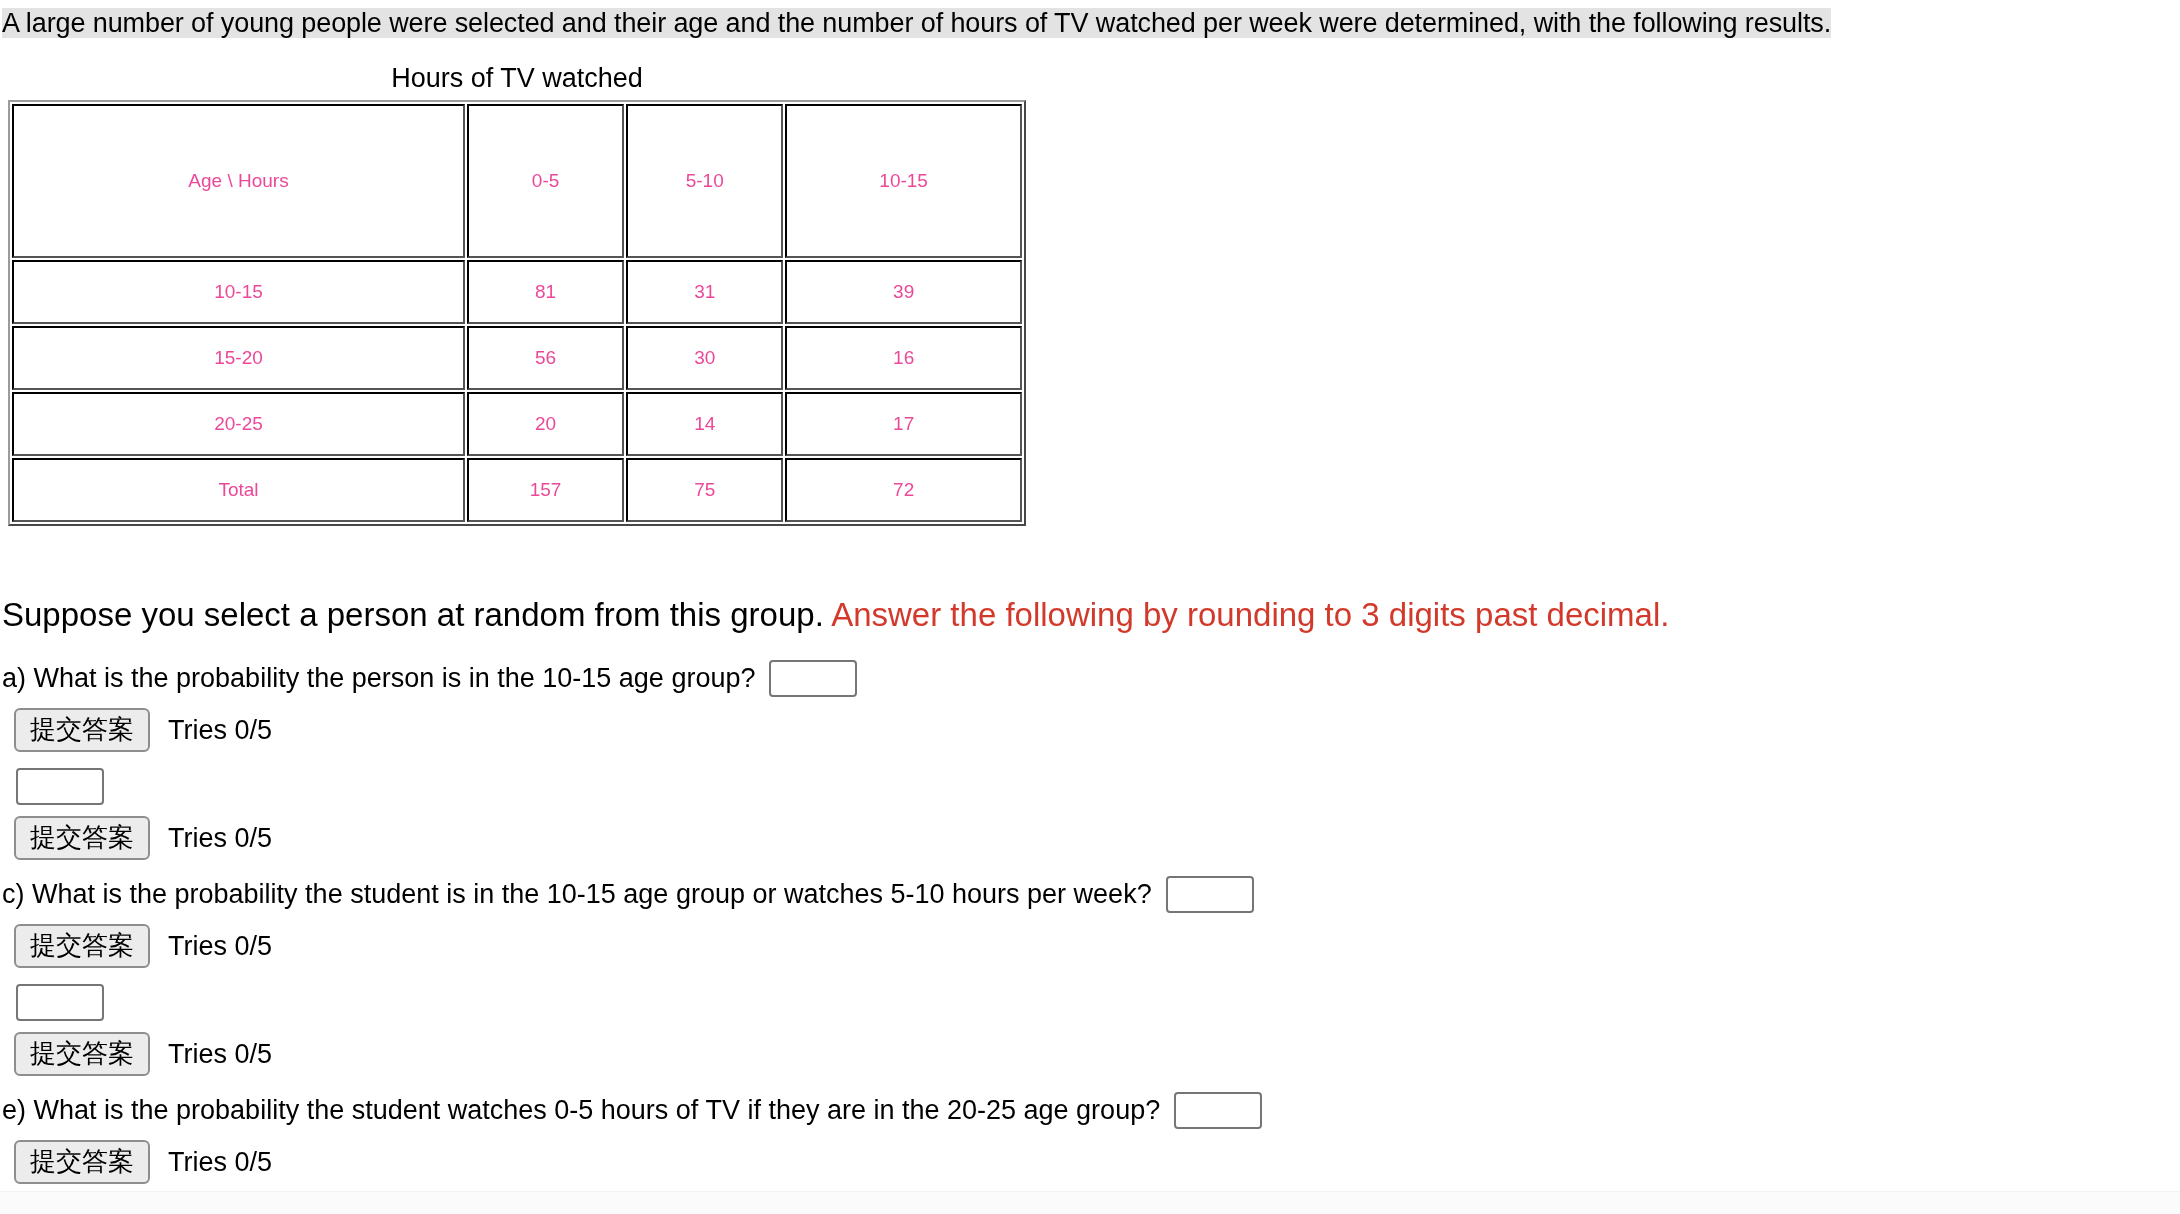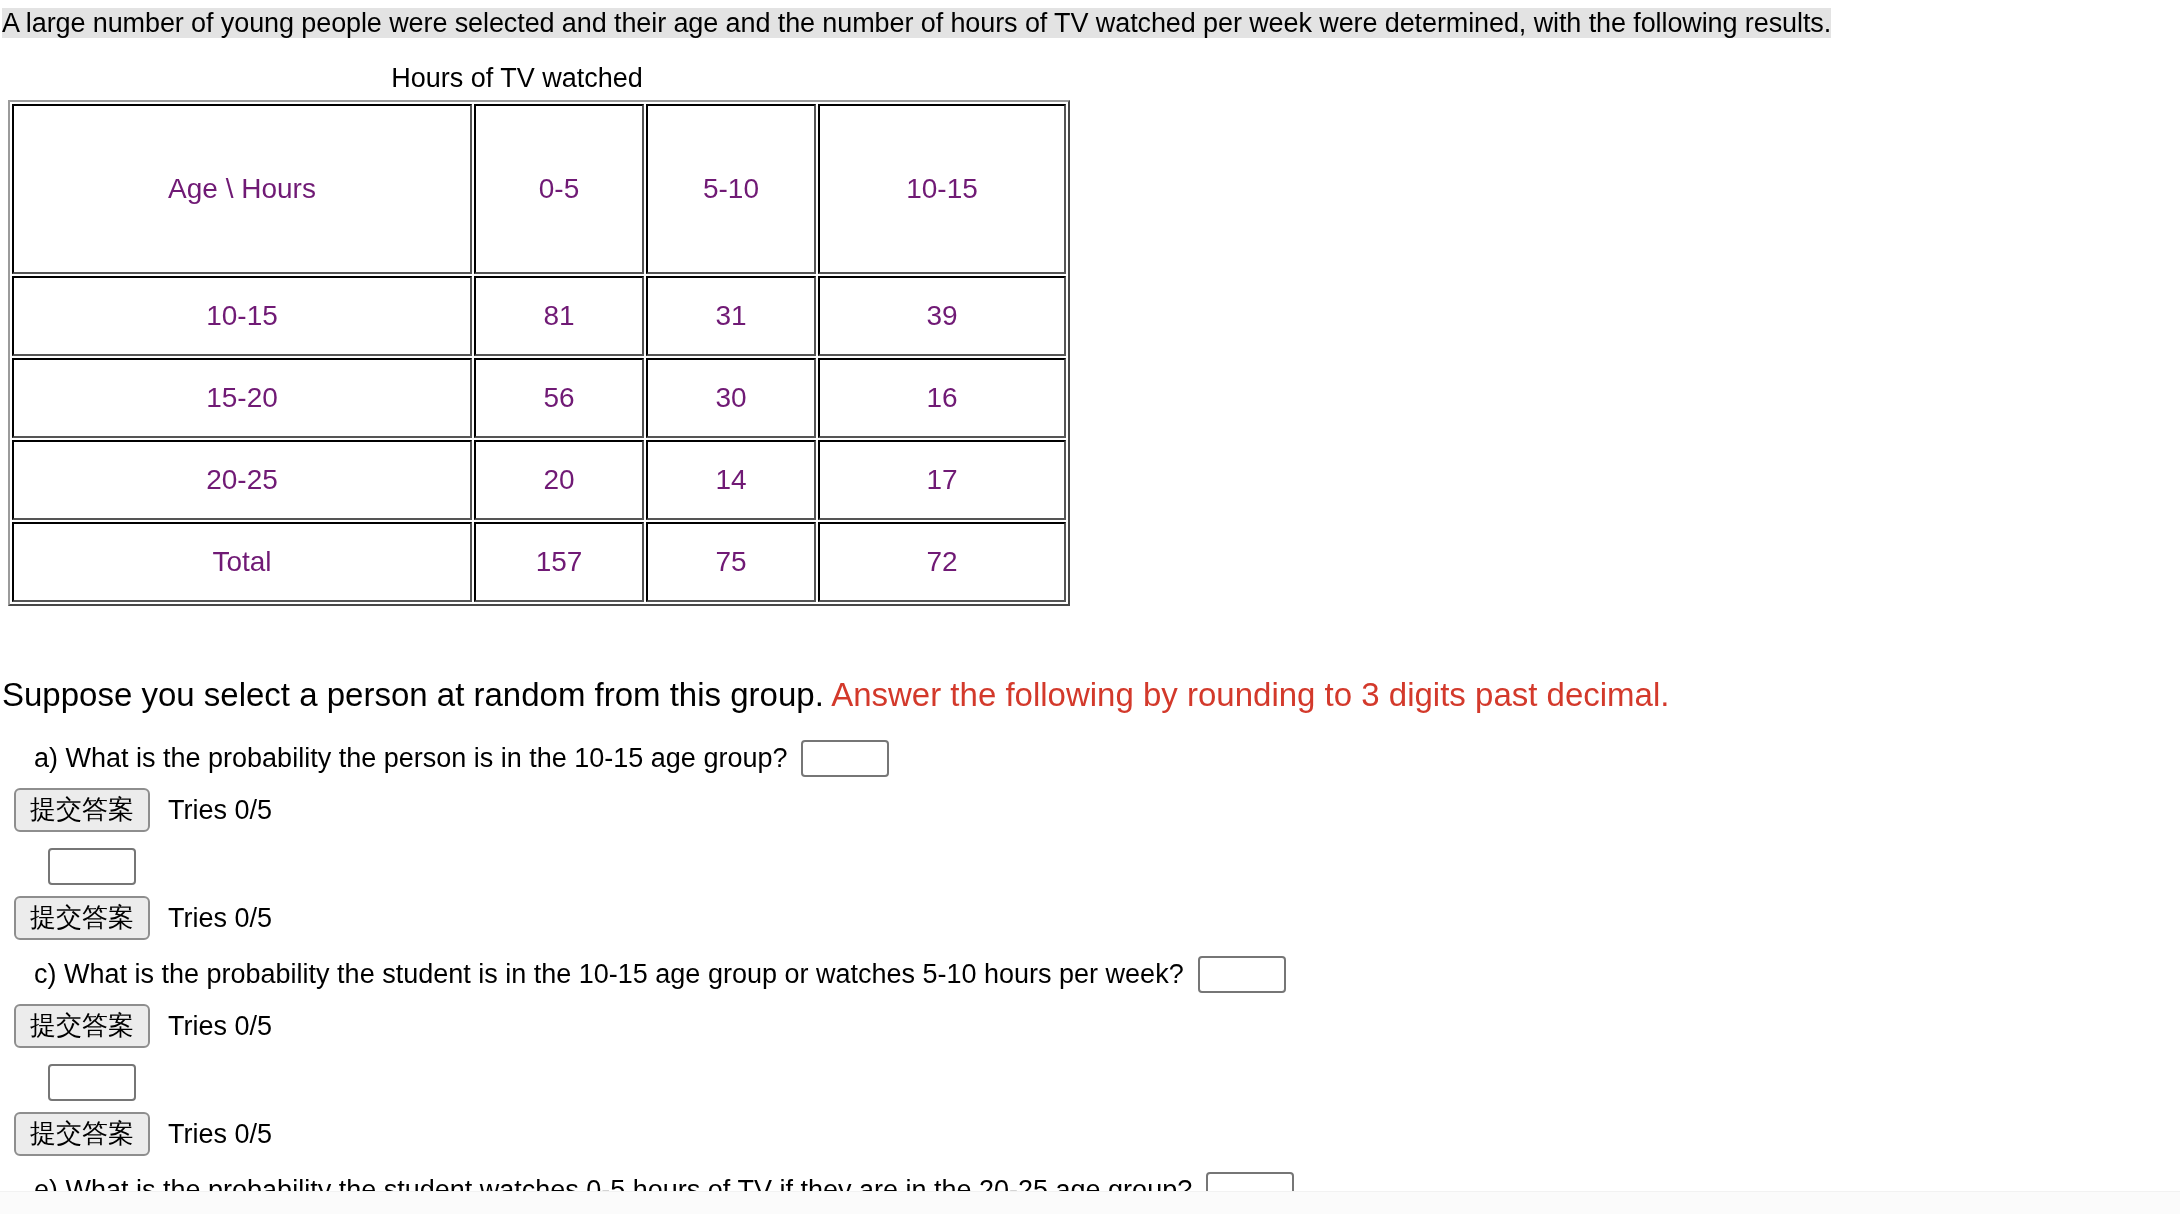--- a/index.html
+++ b/index.html
@@ -48,23 +48,23 @@
     border: 2px outset #9b9b9b;
     background: #ffffff;
     width: 1018px;
     table-layout: fixed;
   }
   table.data-table td {
     border: 2px inset #555555;
     background: #ffffff;
     text-align: center;
     vertical-align: middle;
-    font-size: 28px;
-    color: #701a75;
-    padding: 8px;
+    font-size: 19px;
+    color: #ec4899;
+    padding: 0;
   }
   td.col-age   { width: 440px; }
   td.col-h1,
   td.col-h2    { width: 150px; }
   td.col-h3    { width: 228px; }
   tr.header-row td { height: 150px; }
   tr.body-row td   { height: 60px; }
 
   
   .prompt-line {
@@ -84,21 +84,20 @@
     margin-left: 2px;
   }
   .question-block {
     margin-bottom: 6px;
   }
   .q-line {
     display: flex;
     align-items: center;
     height: 48px;
     white-space: nowrap;
-    margin-left: 32px;
   }
   .q-text {
     font-size: 27px;
     line-height: 34px;
   }
   .answer-input {
     width: 88px;
     height: 37px;
     margin-left: 14px;
     border: 2px solid #767676;

